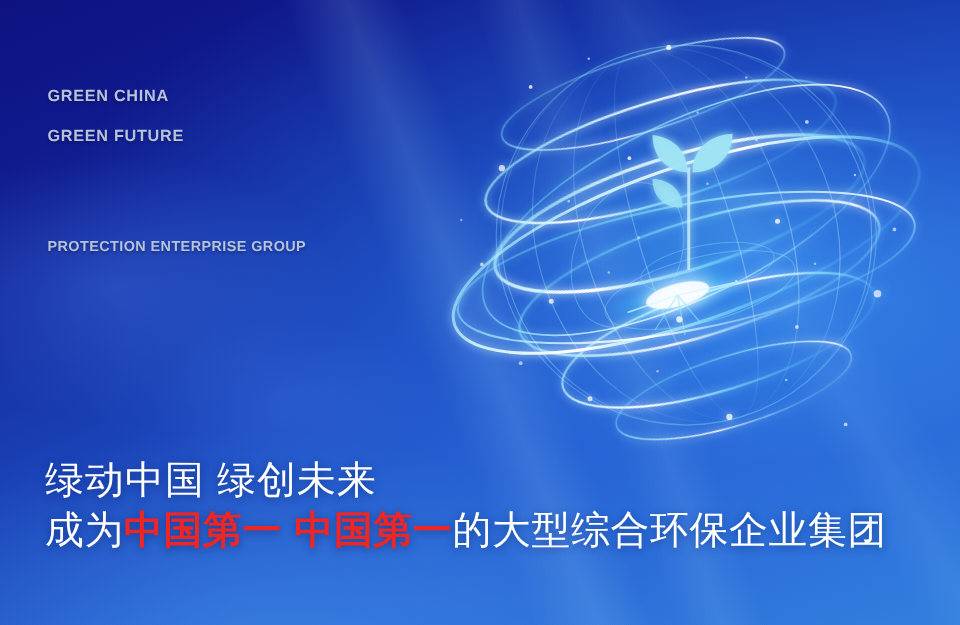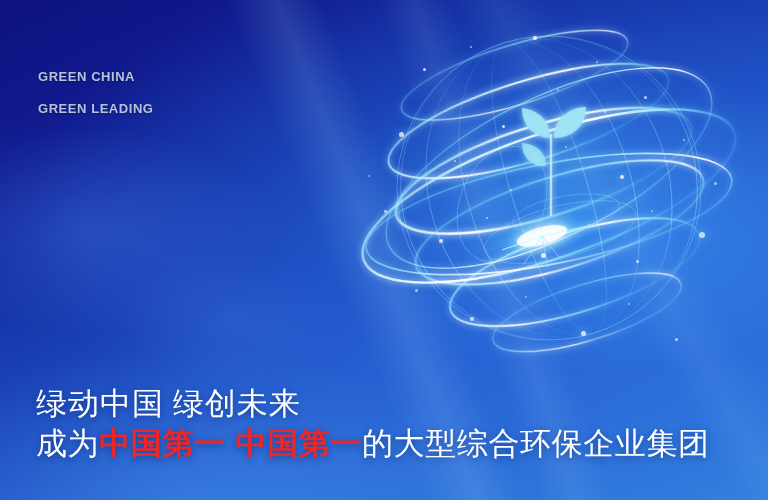--- a/index.html
+++ b/index.html
@@ -108,23 +108,23 @@
   #mission .ml{
     display:block;
     font-size:11.5px;font-weight:bold;
     color:#b6c3da;
     line-height:24px;
     white-space:nowrap;
     text-shadow:0 1px 2px rgba(0,0,0,.25);
   }
 
   #headline{
-    position:absolute;left:36px;top:386px;
+    position:absolute;left:36px;top:366px;
     color:#ffffff;
-    font-family:Liberation Serif, serif;
+    font-family:Liberation Sans, sans-serif;
     text-shadow:0 2px 7px rgba(5,25,90,.48);
   }
   #headline .h1{
     display:block;
     font-size:31px;line-height:36px;
     font-weight:400;
     letter-spacing:1px;
     white-space:nowrap;
   }
   #headline .h2{
@@ -273,24 +273,25 @@
       <i style="left:40%;top:48%;width:2px;height:2px;opacity:.5"></i>
       <i style="left:64%;top:26%;width:2px;height:2px;opacity:.5"></i>
       <i style="left:92%;top:46%;width:3px;height:3px;opacity:.6"></i>
       <i style="left:4%;top:44%;width:2px;height:2px;opacity:.45"></i>
       <i style="left:76%;top:54%;width:2px;height:2px;opacity:.5"></i>
     </div>
   </div>
 
   <div id="tagline">
     <span class="tl">GREEN CHINA</span>
-    <span class="tl">GREEN LEADING</span>
+    <span class="tl">GREEN FUTURE</span>
   </div>
 
   <div id="mission">
+    <span class="ml">PROTECTION ENTERPRISE GROUP</span>
   </div>
 
   <div id="headline">
     <span class="h1">绿动中国 绿创未来</span>
     <span class="h2"><span>成为</span><span class="accent">中国第一</span><span class="gapsp"></span><span class="accent">中国第一</span><span>的大型综合环保企业集团</span></span>
   </div>
 
 </div>
 
 </body></html>

